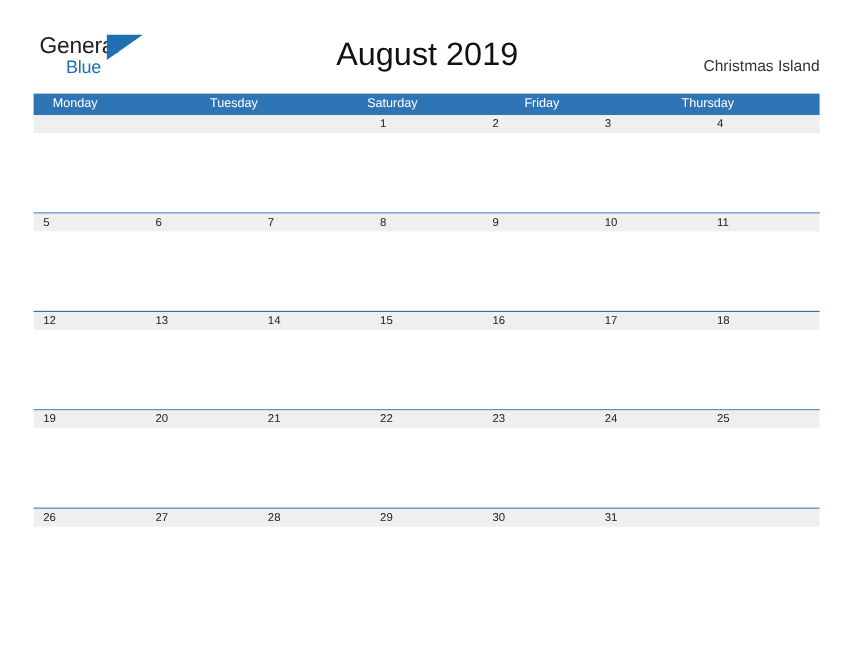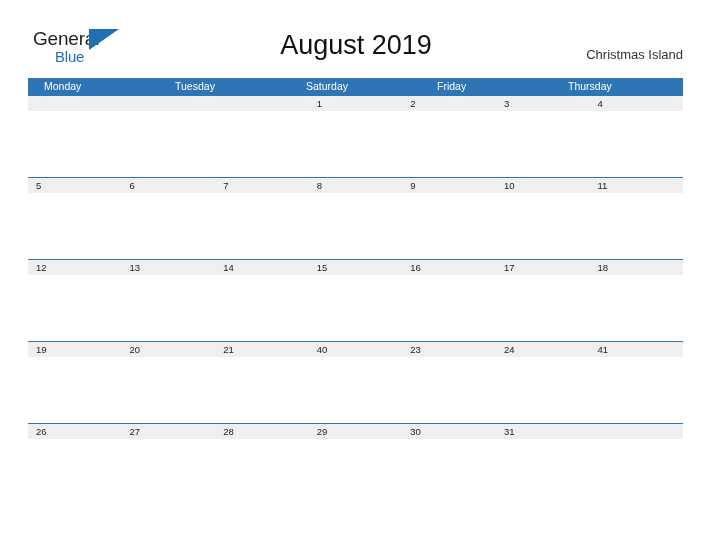--- a/index.html
+++ b/index.html
@@ -270,24 +270,24 @@
           <div class="event-text"></div>
         </div>
     </div>
   </div>
 
   <div class="week-row">
     <div class="day-strip">
       <div class="day-cell-num">19</div>
       <div class="day-cell-num">20</div>
       <div class="day-cell-num">21</div>
-      <div class="day-cell-num">40</div>
+      <div class="day-cell-num">22</div>
       <div class="day-cell-num">23</div>
       <div class="day-cell-num">24</div>
-      <div class="day-cell-num">41</div>
+      <div class="day-cell-num">25</div>
     </div>
     <div class="event-strip">
       <div class="event-cell">
           <div class="event-text"></div>
         </div>
       <div class="event-cell">
           <div class="event-text"></div>
         </div>
       <div class="event-cell">
           <div class="event-text"></div>

